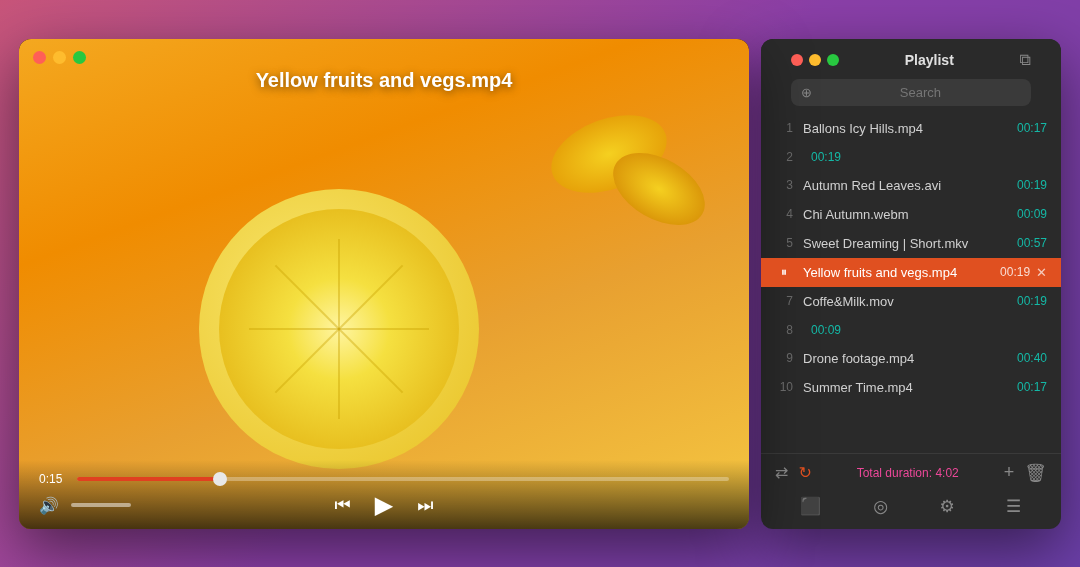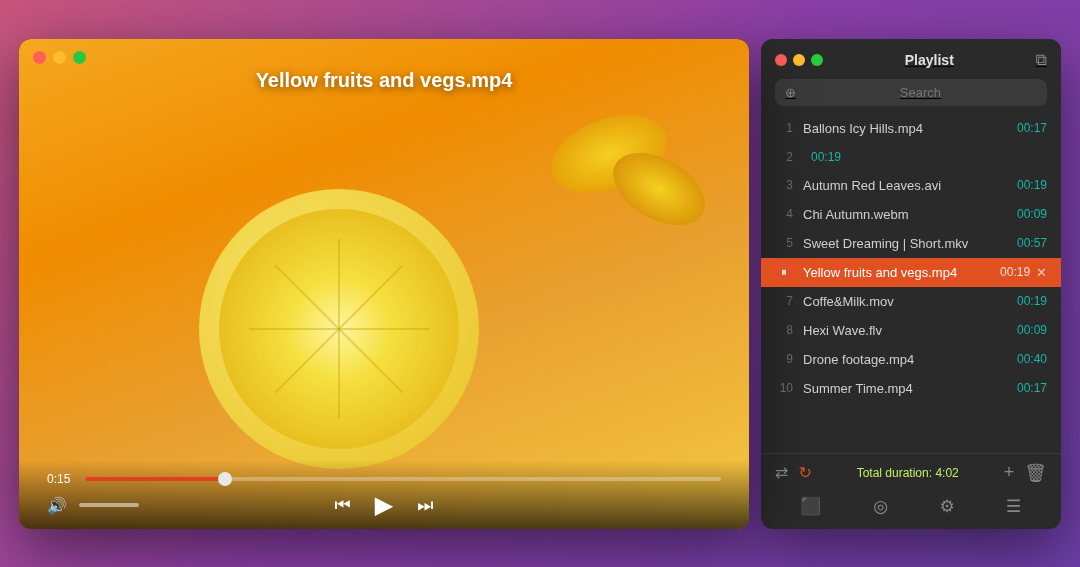--- a/index.html
+++ b/index.html
@@ -122,21 +122,21 @@
     .wc-close { background: #ff5f57; }
     .wc-min { background: #febc2e; }
     .wc-max { background: #28c840; }
 
     
     .controls-overlay {
       position: absolute;
       bottom: 0;
       left: 0;
       right: 0;
-      padding: 12px 28px 14px;
+      padding: 12px 20px 14px;
       background: linear-gradient(transparent, rgba(0,0,0,0.7));
     }
 
     .progress-bar-container {
       display: flex;
       align-items: center;
       gap: 10px;
       margin-bottom: 10px;
     }
 
@@ -220,23 +220,22 @@
       background: #2a2a2a;
       border-radius: 12px;
       overflow: hidden;
       box-shadow: 0 20px 60px rgba(0,0,0,0.5);
       display: flex;
       flex-direction: column;
       margin-left: 12px;
     }
 
     .playlist-header {
-      padding: 12px 14px 0;
+      padding: 12px 30px 0;
       background: #2a2a2a;
-      text-decoration: underline;
     }
 
     .playlist-titlebar {
       display: flex;
       align-items: center;
       justify-content: space-between;
       margin-bottom: 10px;
     }
 
     .playlist-wc {
@@ -386,21 +385,21 @@
       cursor: pointer;
     }
 
     .footer-icon.active {
       color: #e05020;
     }
 
     .duration-text {
       flex: 1;
       text-align: center;
-      color: #bef264;
+      color: #ec4899;
       font-size: 12px;
     }
 
     .footer-add, .footer-del {
       color: #888;
       font-size: 18px;
       cursor: pointer;
     }
 
     .footer-bottom {
@@ -517,21 +516,20 @@
         <span class="item-duration">00:19</span>
         <span class="item-remove">✕</span>
       </div>
         <div class="playlist-item">
         <span class="item-num">7</span>
         <span class="item-name">Coffe&amp;Milk.mov</span>
         <span class="item-duration">00:19</span>
       </div>
         <div class="playlist-item">
         <span class="item-num">8</span>
-        <span class="item-name">Hexi Wave.flv</span>
         <span class="item-duration">00:09</span>
       </div>
         <div class="playlist-item">
         <span class="item-num">9</span>
         <span class="item-name">Drone footage.mp4</span>
         <span class="item-duration">00:40</span>
       </div>
         <div class="playlist-item">
         <span class="item-num">10</span>
         <span class="item-name">Summer Time.mp4</span>

